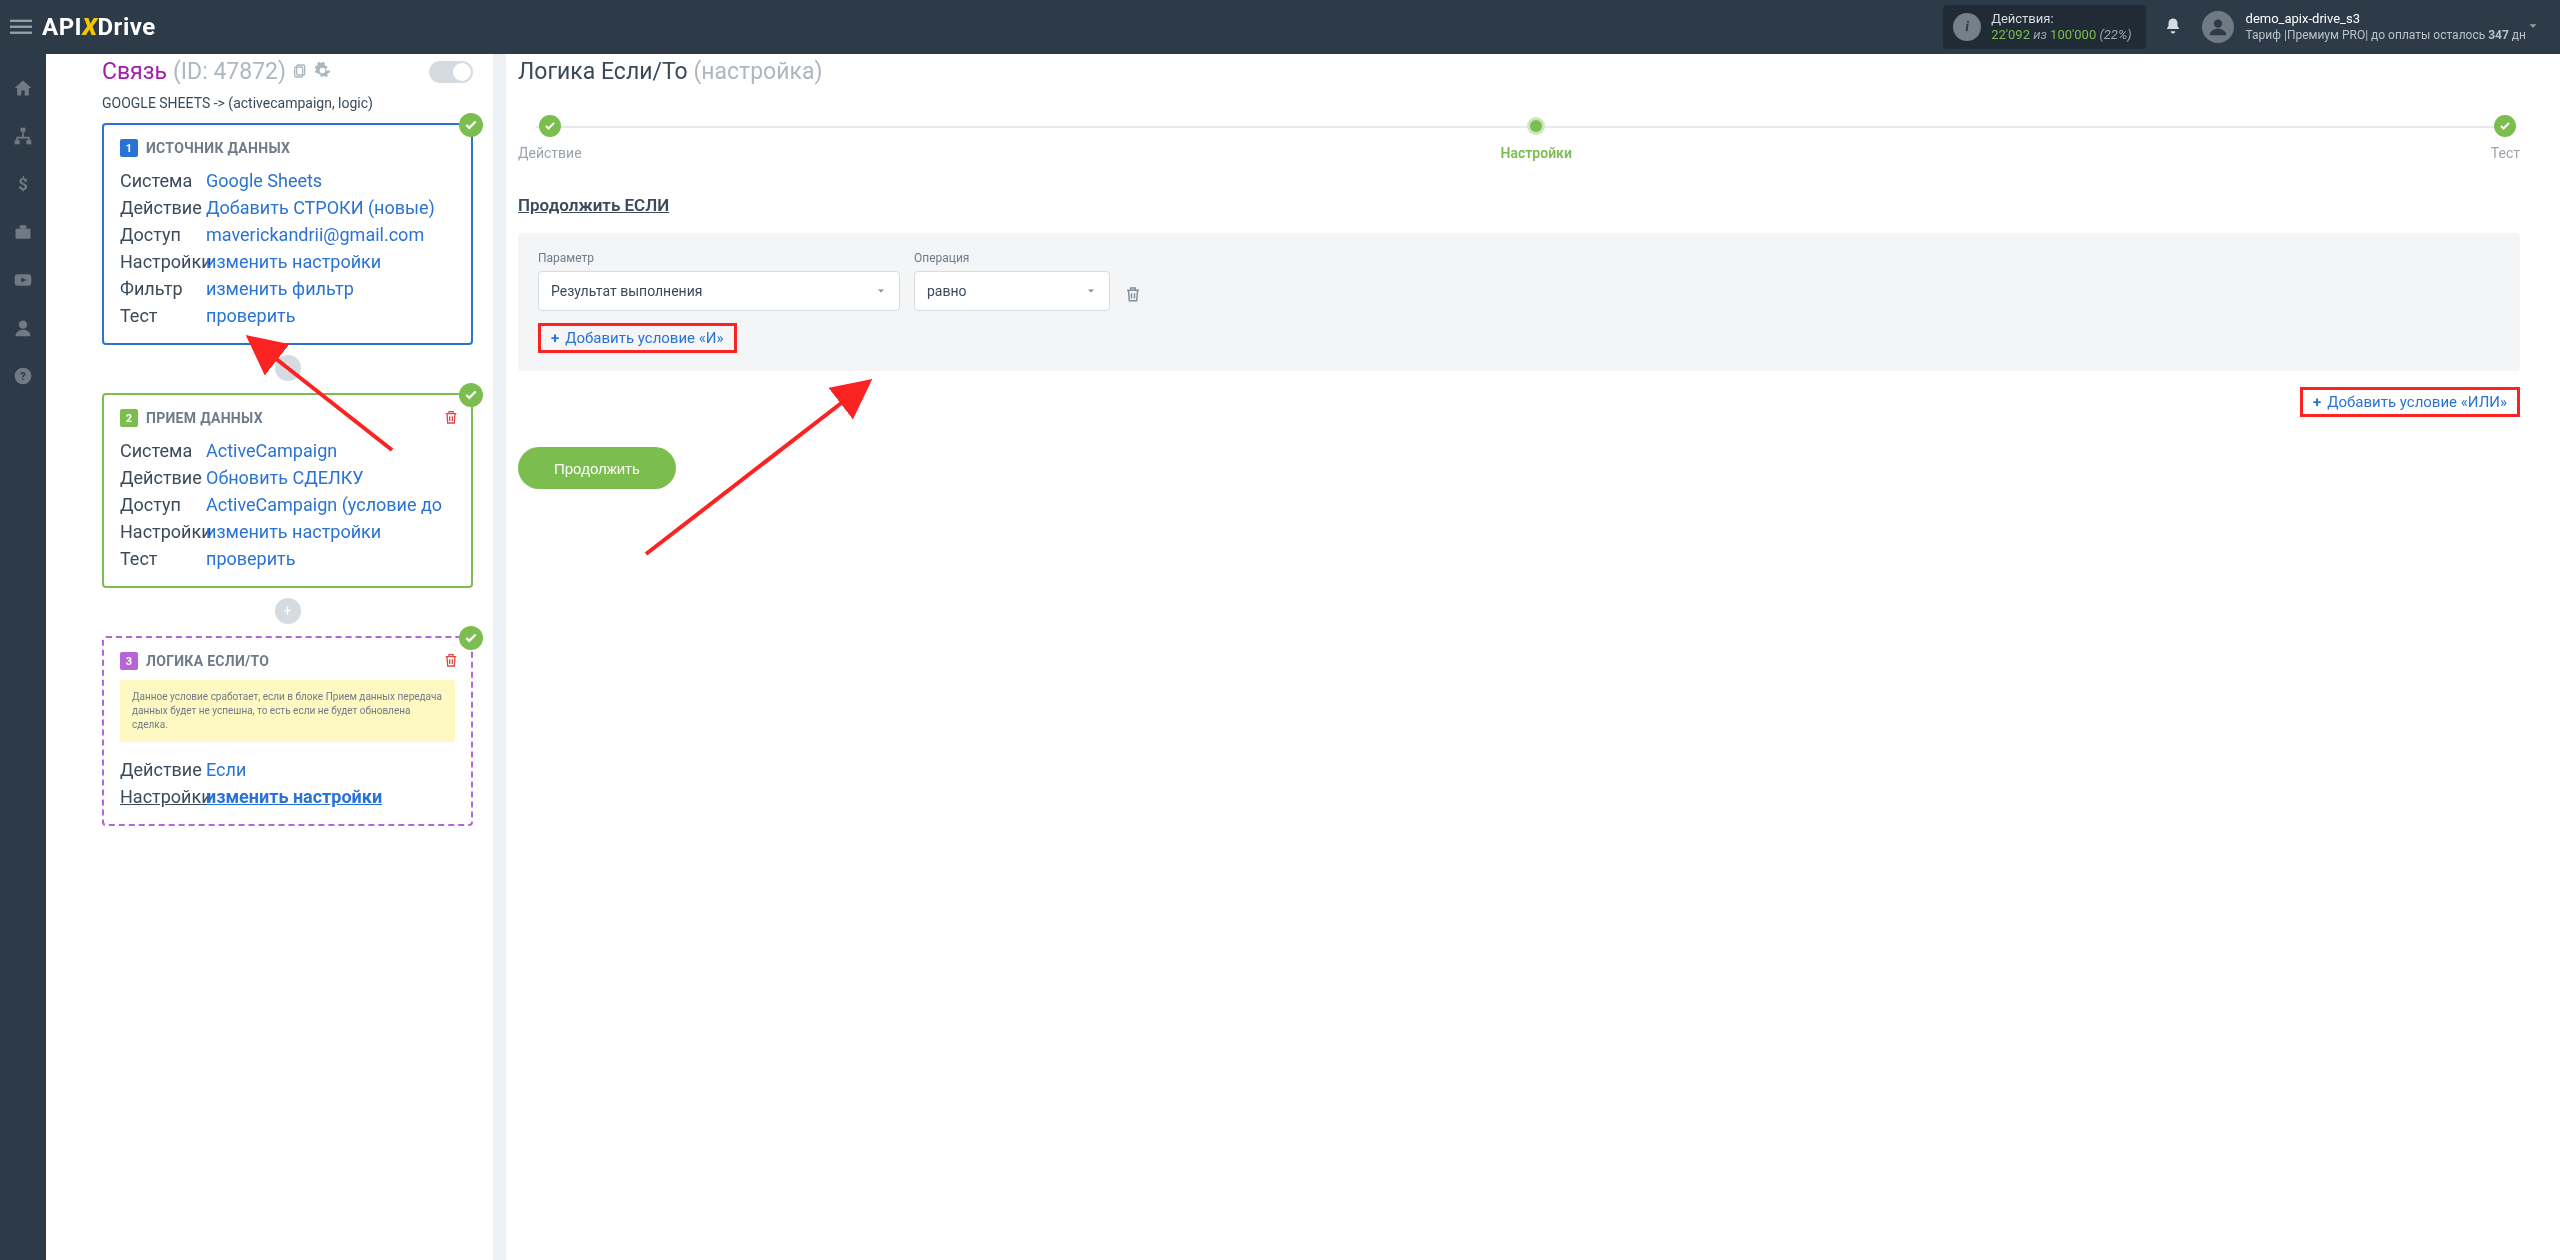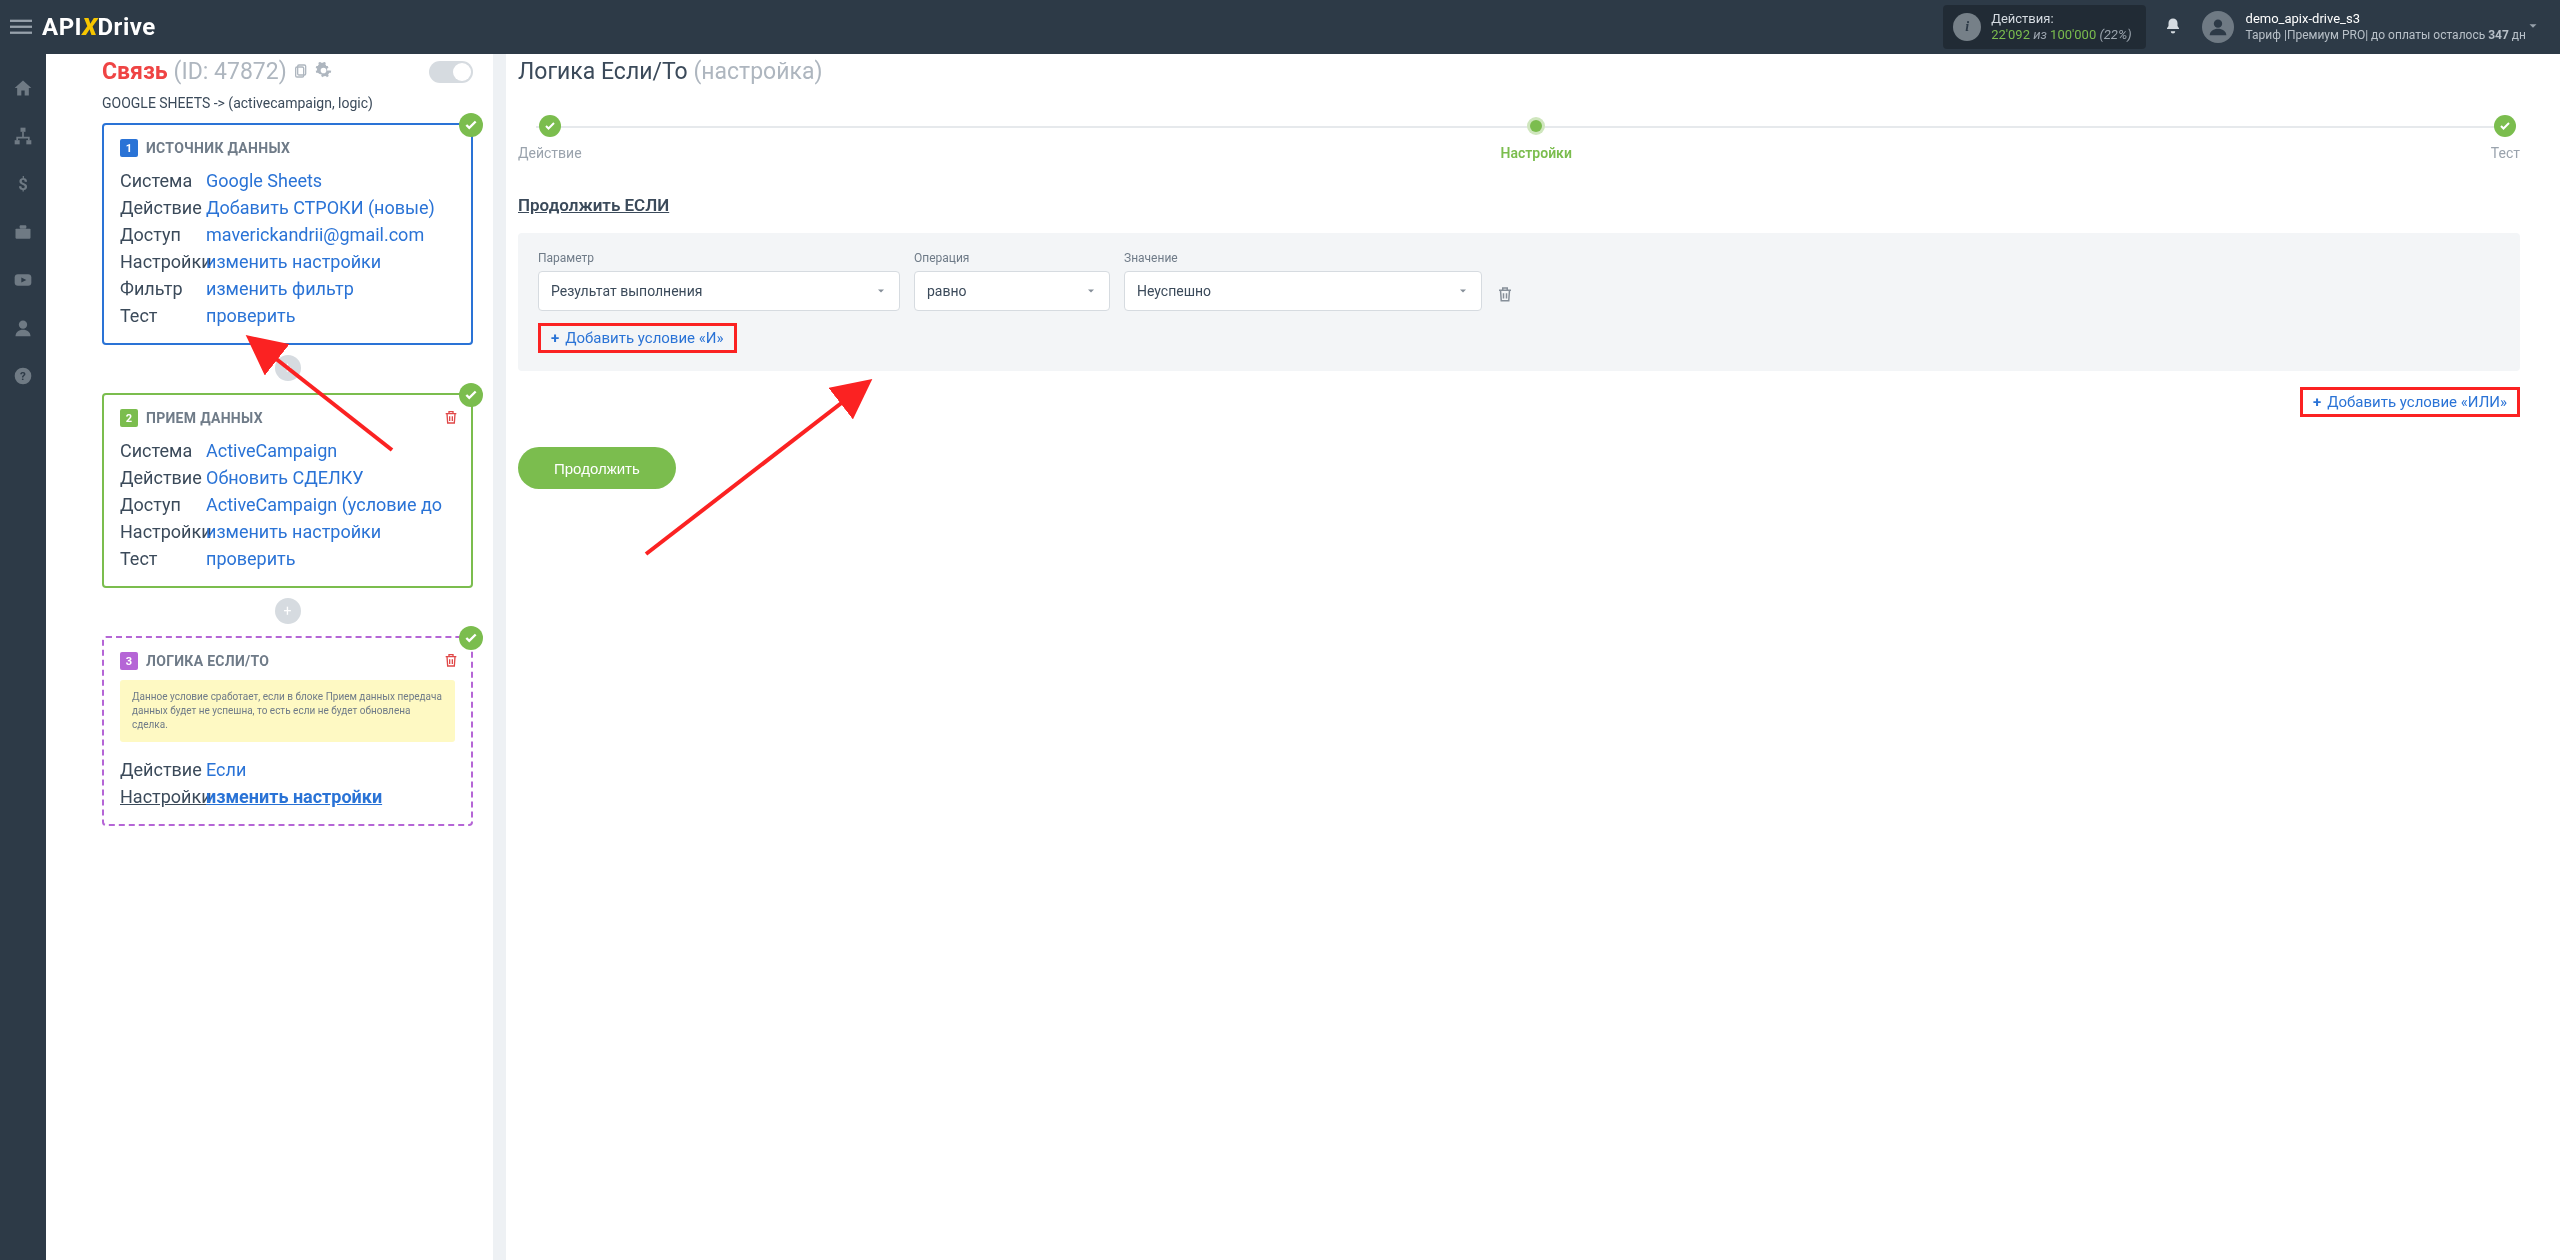--- a/index.html
+++ b/index.html
@@ -33,21 +33,21 @@
 .leftnav { position:absolute; left:0; top:54px; bottom:0; width:46px; background:#2d3a47; display:flex; flex-direction:column; align-items:center; padding-top:24px; gap:28px;}
 .leftnav .ic { color:#6f7a84; width:20px; height:20px; display:flex; align-items:center; justify-content:center;}
 
 
 .cols { position:absolute; left:46px; top:54px; right:0; bottom:0; display:flex; background:#eef1f4;}
 .colL { width:447px; background:#fff; padding:0 20px 20px 56px; overflow:hidden; }
 .colR { flex:1; background:#fff; padding:0 40px 20px 12px; margin-left:13px; }
 
 
 .link-title { display:flex; align-items:center; gap:6px; font-size:23px; margin-top:4px;}
-.link-title .lbl { color:#ef4444; font-weight:700;}
+.link-title .lbl { color:#a21caf; font-weight:400;}
 .link-title .id { color:#aeb6bf;}
 .link-title .ic-sm { color:#aeb6bf; cursor:pointer;}
 .toggle { width:44px; height:22px; background:#d6dbe0; border-radius:12px; position:relative; margin-left:auto;}
 .toggle::after { content:''; width:18px; height:18px; background:#fff; border-radius:50%; position:absolute; top:2px; right:2px;}
 .path-line { color:#3b4a5a; font-size:14px; margin-top:10px; margin-bottom:12px;}
 
 .card { border:2px solid; border-radius:4px; padding:14px 16px 14px 16px; position:relative; margin-bottom:10px; background:#fff;}
 .card .badge { position:absolute; top:-12px; right:-12px; width:24px; height:24px; border-radius:50%; background:#7bbd4e; display:flex; align-items:center; justify-content:center; color:#fff;}
 .card .trash { position:absolute; top:14px; right:12px; color:#e04848; cursor:pointer;}
 .card-head { display:flex; align-items:center; gap:8px; color:#6f7b88; font-weight:700; font-size:14px; margin-bottom:10px; letter-spacing:.3px;}
@@ -352,29 +352,20 @@
         </div>
         <div class="field f-op">
           <label>Операция</label>
           <div class="select">
             <span>равно</span>
             <svg width="12" height="12" viewBox="0 0 24 24" fill="#868f99">
                 <path d="M6 9l6 6 6-6z"></path>
               </svg>
           </div>
         </div>
-        <div class="field f-val">
-          <label>Значение</label>
-          <div class="select">
-            <span>Неуспешно</span>
-            <svg width="12" height="12" viewBox="0 0 24 24" fill="#868f99">
-                <path d="M6 9l6 6 6-6z"></path>
-              </svg>
-          </div>
-        </div>
         <div class="del-col">
           <svg width="18" height="18" viewBox="0 0 24 24" fill="none" stroke="currentColor" stroke-width="2">
               <path d="M4 7h16M9 7V4h6v3M6 7l1 14h10l1-14M10 11v7M14 11v7"></path>
             </svg>
         </div>
       </div>
       <div class="add-and">
         <span style="font-weight:700">+</span>
           <span>Добавить условие «И»</span>
       </div>

